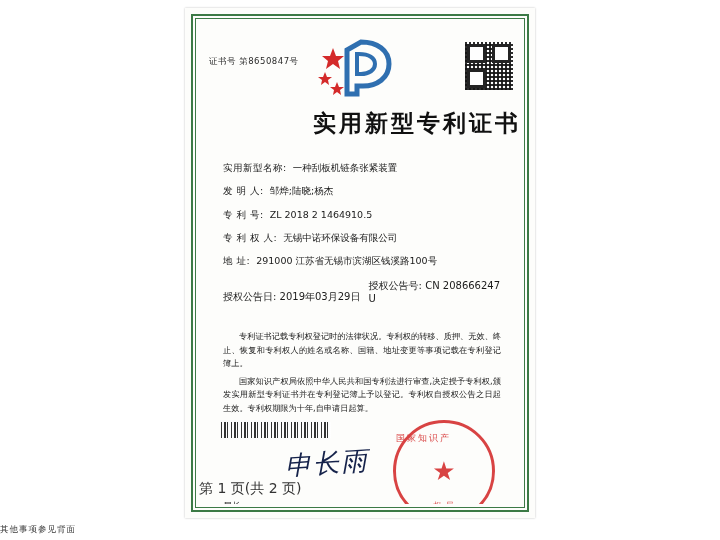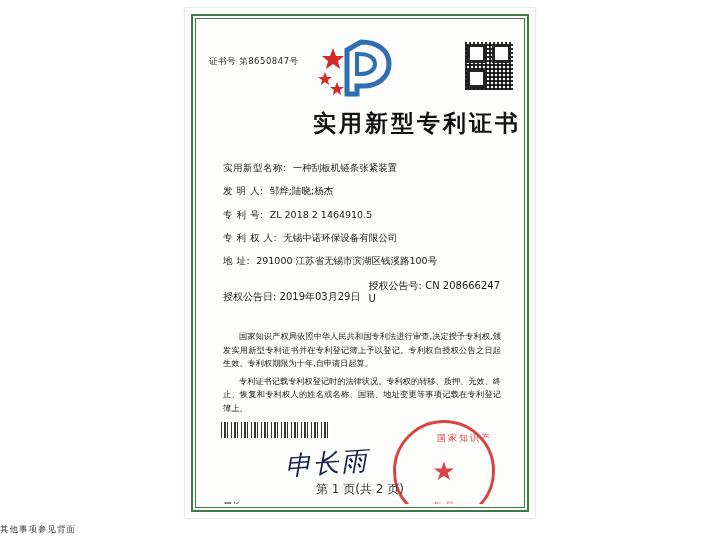--- a/index.html
+++ b/index.html
@@ -214,40 +214,39 @@
     transform: translate(-50%,-50%);
     font-size: 26px;
     line-height: 1;
     color: #d42a2a;
   }
   .seal .seal-top {
     position: absolute;
     left: 0;
     right: 0;
     top: 9px;
-    text-align: right;
+    text-align: left;
     font-size: 9px;
     letter-spacing: 2px;
   }
   .seal .seal-bottom {
     position: absolute;
     left: 0;
     right: 0;
     bottom: 8px;
     text-align: center;
     font-size: 8px;
     letter-spacing: 1px;
   }
   .page-num {
     position: absolute;
     left: 0;
     right: 0;
     bottom: 6px;
-    text-align: center;
-    font-size: 12px;
+    font-size: 14px;
     color: #333;
   }
   .footnote {
     position: absolute;
     left: 0;
     right: 0;
     bottom: 4px;
     font-size: 8.5px;
     color: #3a3a3a;
     letter-spacing: 1px;
@@ -310,22 +309,22 @@
             <span>2019年03月29日</span>
           </div>
           <div class="col-b">
             <span>授权公告号:</span>
             <span>CN 208666247 U</span>
           </div>
         </div>
       </div>
 
       <div class="paras">
+        <p>专利证书记载专利权登记时的法律状况。专利权的转移、质押、无效、终止、恢复和专利权人的姓名或名称、国籍、地址变更等事项记载在专利登记簿上。</p>
         <p>国家知识产权局依照中华人民共和国专利法进行审查,决定授予专利权,颁发实用新型专利证书并在专利登记簿上予以登记。专利权自授权公告之日起生效。专利权期限为十年,自申请日起算。</p>
-        <p>专利证书记载专利权登记时的法律状况。专利权的转移、质押、无效、终止、恢复和专利权人的姓名或名称、国籍、地址变更等事项记载在专利登记簿上。</p>
       </div>
 
       <div class="barcode"></div>
 
       <div class="sig-block">
         <div>局长</div>
         <div>申长雨</div>
       </div>
       <div class="sig-hand">申长雨</div>
 

